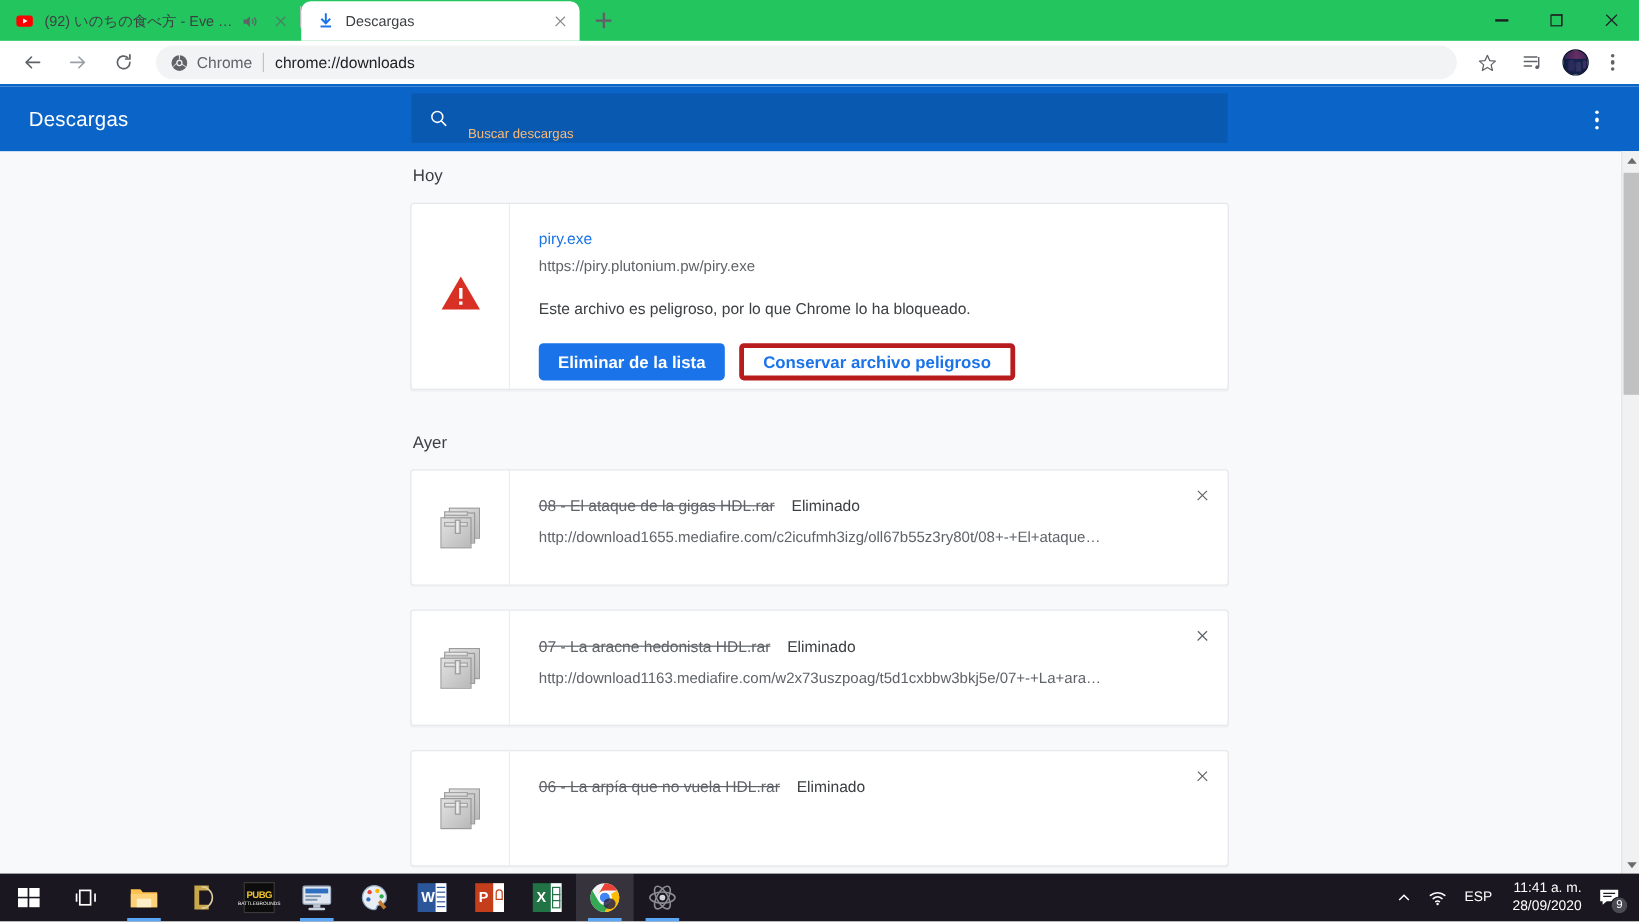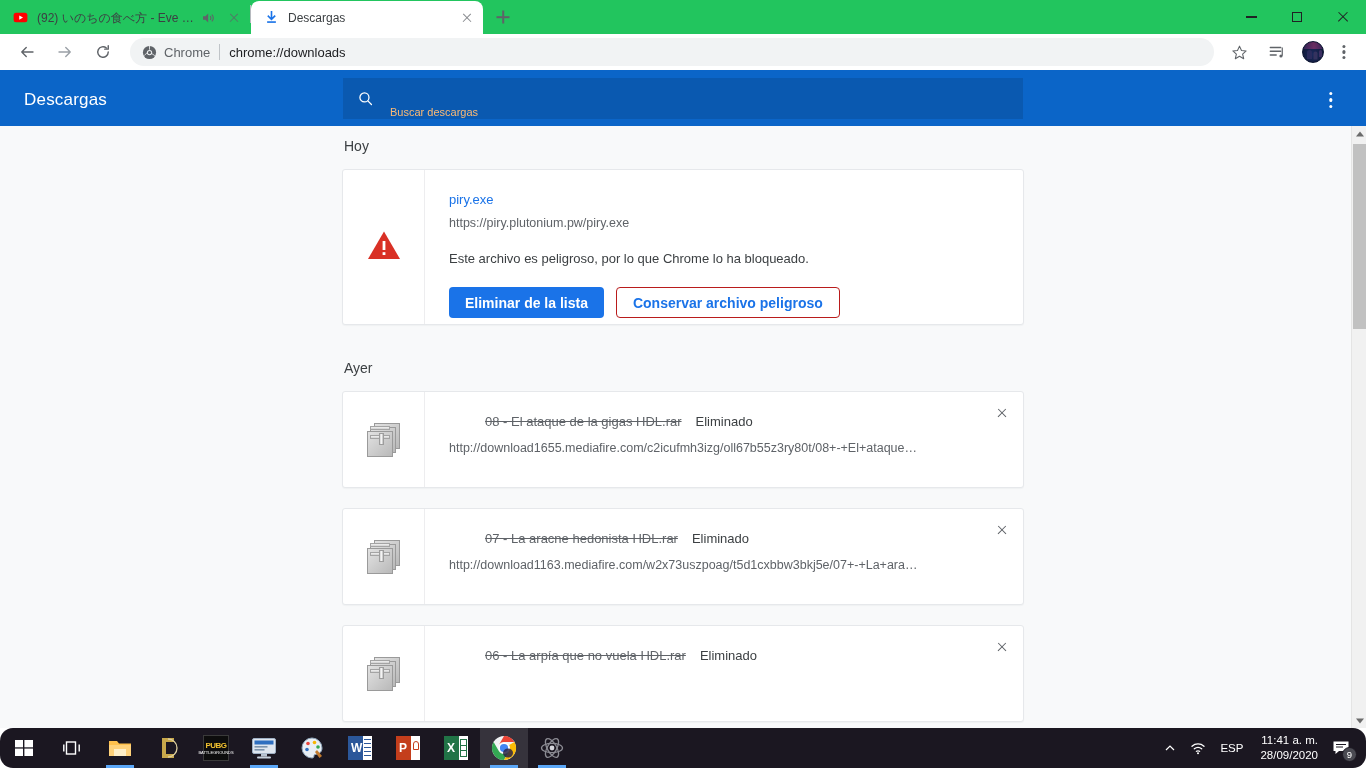--- a/index.html
+++ b/index.html
@@ -301,28 +301,27 @@
     cursor: default;
   }
   .btn-primary {
     background: #1a73e8;
     color: #ffffff;
     margin-right: 12px;
   }
   .btn-outline {
     background: #ffffff;
     color: #1a73e8;
-    border: 1px solid #b91c1c;
+    border: 4px solid #b91c1c;
   }
 
   .removed-row1 {
     display: flex; align-items: baseline;
     margin-bottom: 12px;
     padding-top: 2px;
-    margin-left: 36px;
   }
   .removed-name {
     font-size: 13px;
     color: #5f6368;
     text-decoration: line-through;
   }
   .removed-status {
     font-size: 13px;
     color: #3c4043;
     margin-left: 14px;
@@ -395,21 +394,21 @@
     width: 13px; height: 185px;
     background: #c1c1c1;
   }
 
   
   .taskbar {
     position: absolute;
     left: 0; bottom: 0;
     width: 1366px; height: 40px;
     background: #1b1721;
-    display: flex; align-items: center; border-radius: 13px;
+    display: flex; align-items: center;
   }
   .tb-item {
     width: 48px; height: 40px;
     display: flex; align-items: center; justify-content: center;
     position: relative;
   }
   .tb-item.running::after {
     content: "";
     position: absolute; bottom: 0; left: 10px; right: 10px;
     height: 3px; background: #5ba7f7;

